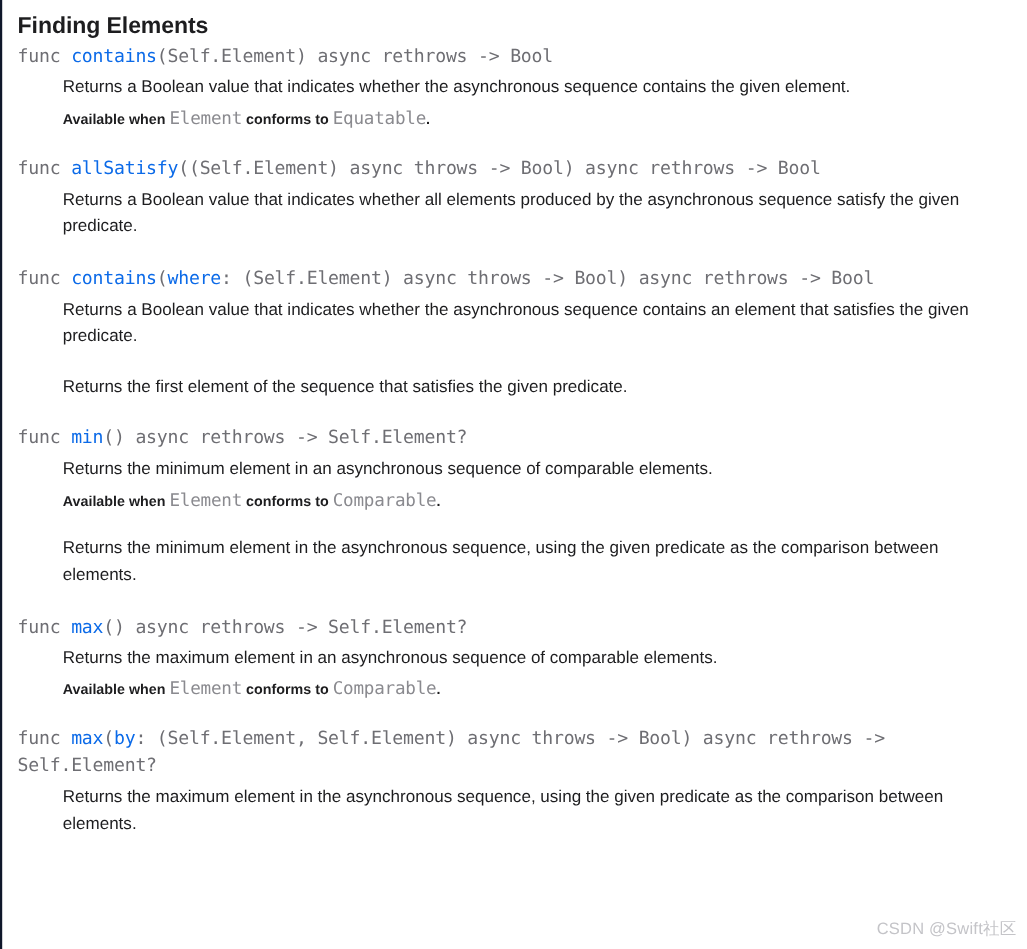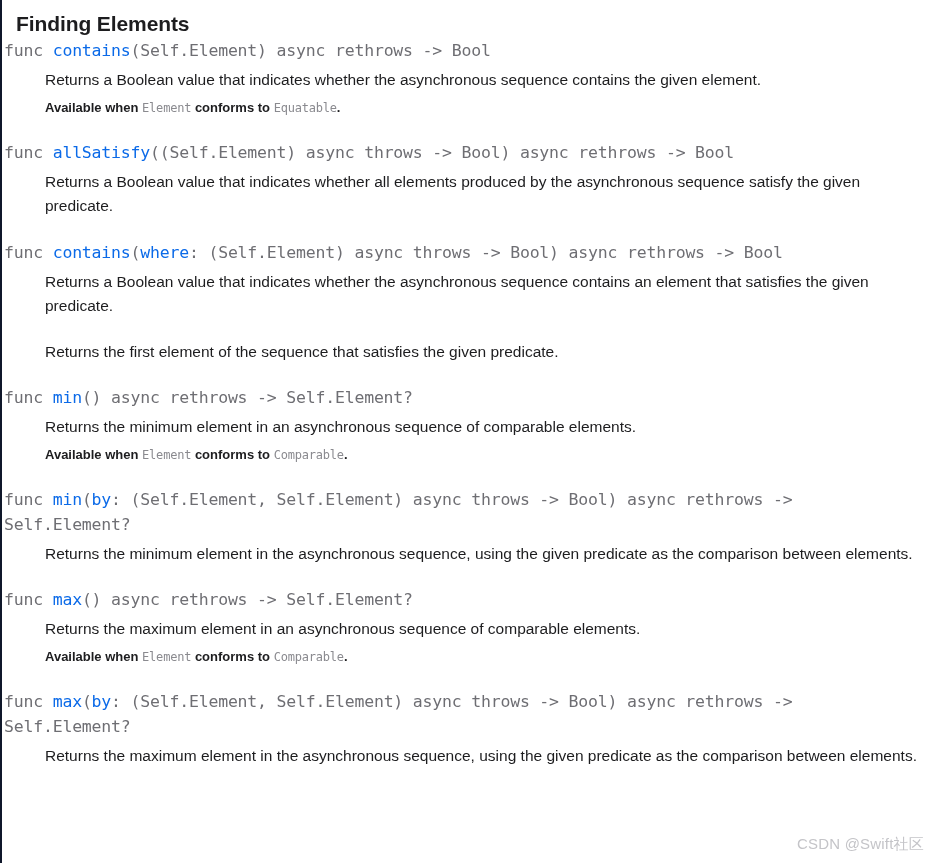--- a/index.html
+++ b/index.html
@@ -36,21 +36,21 @@
     line-height: 28px;
   }
 
   .topics {
     margin: 0;
     padding: 0;
     list-style: none;
   }
 
   .topic {
-    padding: 0 10px 0 2px;
+    padding: 0 10px 0 14px;
     margin: 0;
   }
 
   .topic + .topic {
     margin-top: 21px;
   }
 
   .signature {
     font-family: "DejaVu Sans Mono", "Liberation Mono", monospace;
     font-size: 16.5px;
@@ -92,21 +92,21 @@
     color: #1d1d1f;
     font-weight: bold;
     margin: 4px 0 0 0;
     padding: 0 0 0 41px;
   }
 
   .conformance .type {
     font-family: "DejaVu Sans Mono", "Liberation Mono", monospace;
     font-weight: normal;
     color: #8a8a8f;
-    font-size: 12px;
+    font-size: 16px;
     letter-spacing: -0.2px;
   }
 
   .conformance .dot {
     font-weight: bold;
     color: #1d1d1f;
   }
 
   .watermark {
     position: absolute;
@@ -143,21 +143,20 @@
       </li>
       <li class="topic">
         <p class="abstract">Returns the first element of the sequence that satisfies the given predicate.</p>
       </li>
       <li class="topic">
         <div class="signature"><span class="kw">func</span> <span class="fn">min</span><span class="kw">() async rethrows -&gt; Self.Element?</span></div>
         <p class="abstract">Returns the minimum element in an asynchronous sequence of comparable elements.</p>
         <p class="conformance"><span>Available when</span> <span class="type">Element</span> <span>conforms to</span> <span class="type">Comparable</span><span class="dot">.</span></p>
       </li>
       <li class="topic">
-        <div class="signature"><span class="kw">func</span> <span class="fn">min</span><span class="kw">(</span><span class="arg">by</span><span class="kw">: (Self.Element, Self.Element) async throws -&gt; Bool) async rethrows -&gt; Self.Element?</span></div>
         <p class="abstract">Returns the minimum element in the asynchronous sequence, using the given predicate as the comparison between elements.</p>
       </li>
       <li class="topic">
         <div class="signature"><span class="kw">func</span> <span class="fn">max</span><span class="kw">() async rethrows -&gt; Self.Element?</span></div>
         <p class="abstract">Returns the maximum element in an asynchronous sequence of comparable elements.</p>
         <p class="conformance"><span>Available when</span> <span class="type">Element</span> <span>conforms to</span> <span class="type">Comparable</span><span class="dot">.</span></p>
       </li>
       <li class="topic">
         <div class="signature"><span class="kw">func</span> <span class="fn">max</span><span class="kw">(</span><span class="arg">by</span><span class="kw">: (Self.Element, Self.Element) async throws -&gt; Bool) async rethrows -&gt; Self.Element?</span></div>
         <p class="abstract">Returns the maximum element in the asynchronous sequence, using the given predicate as the comparison between elements.</p>

